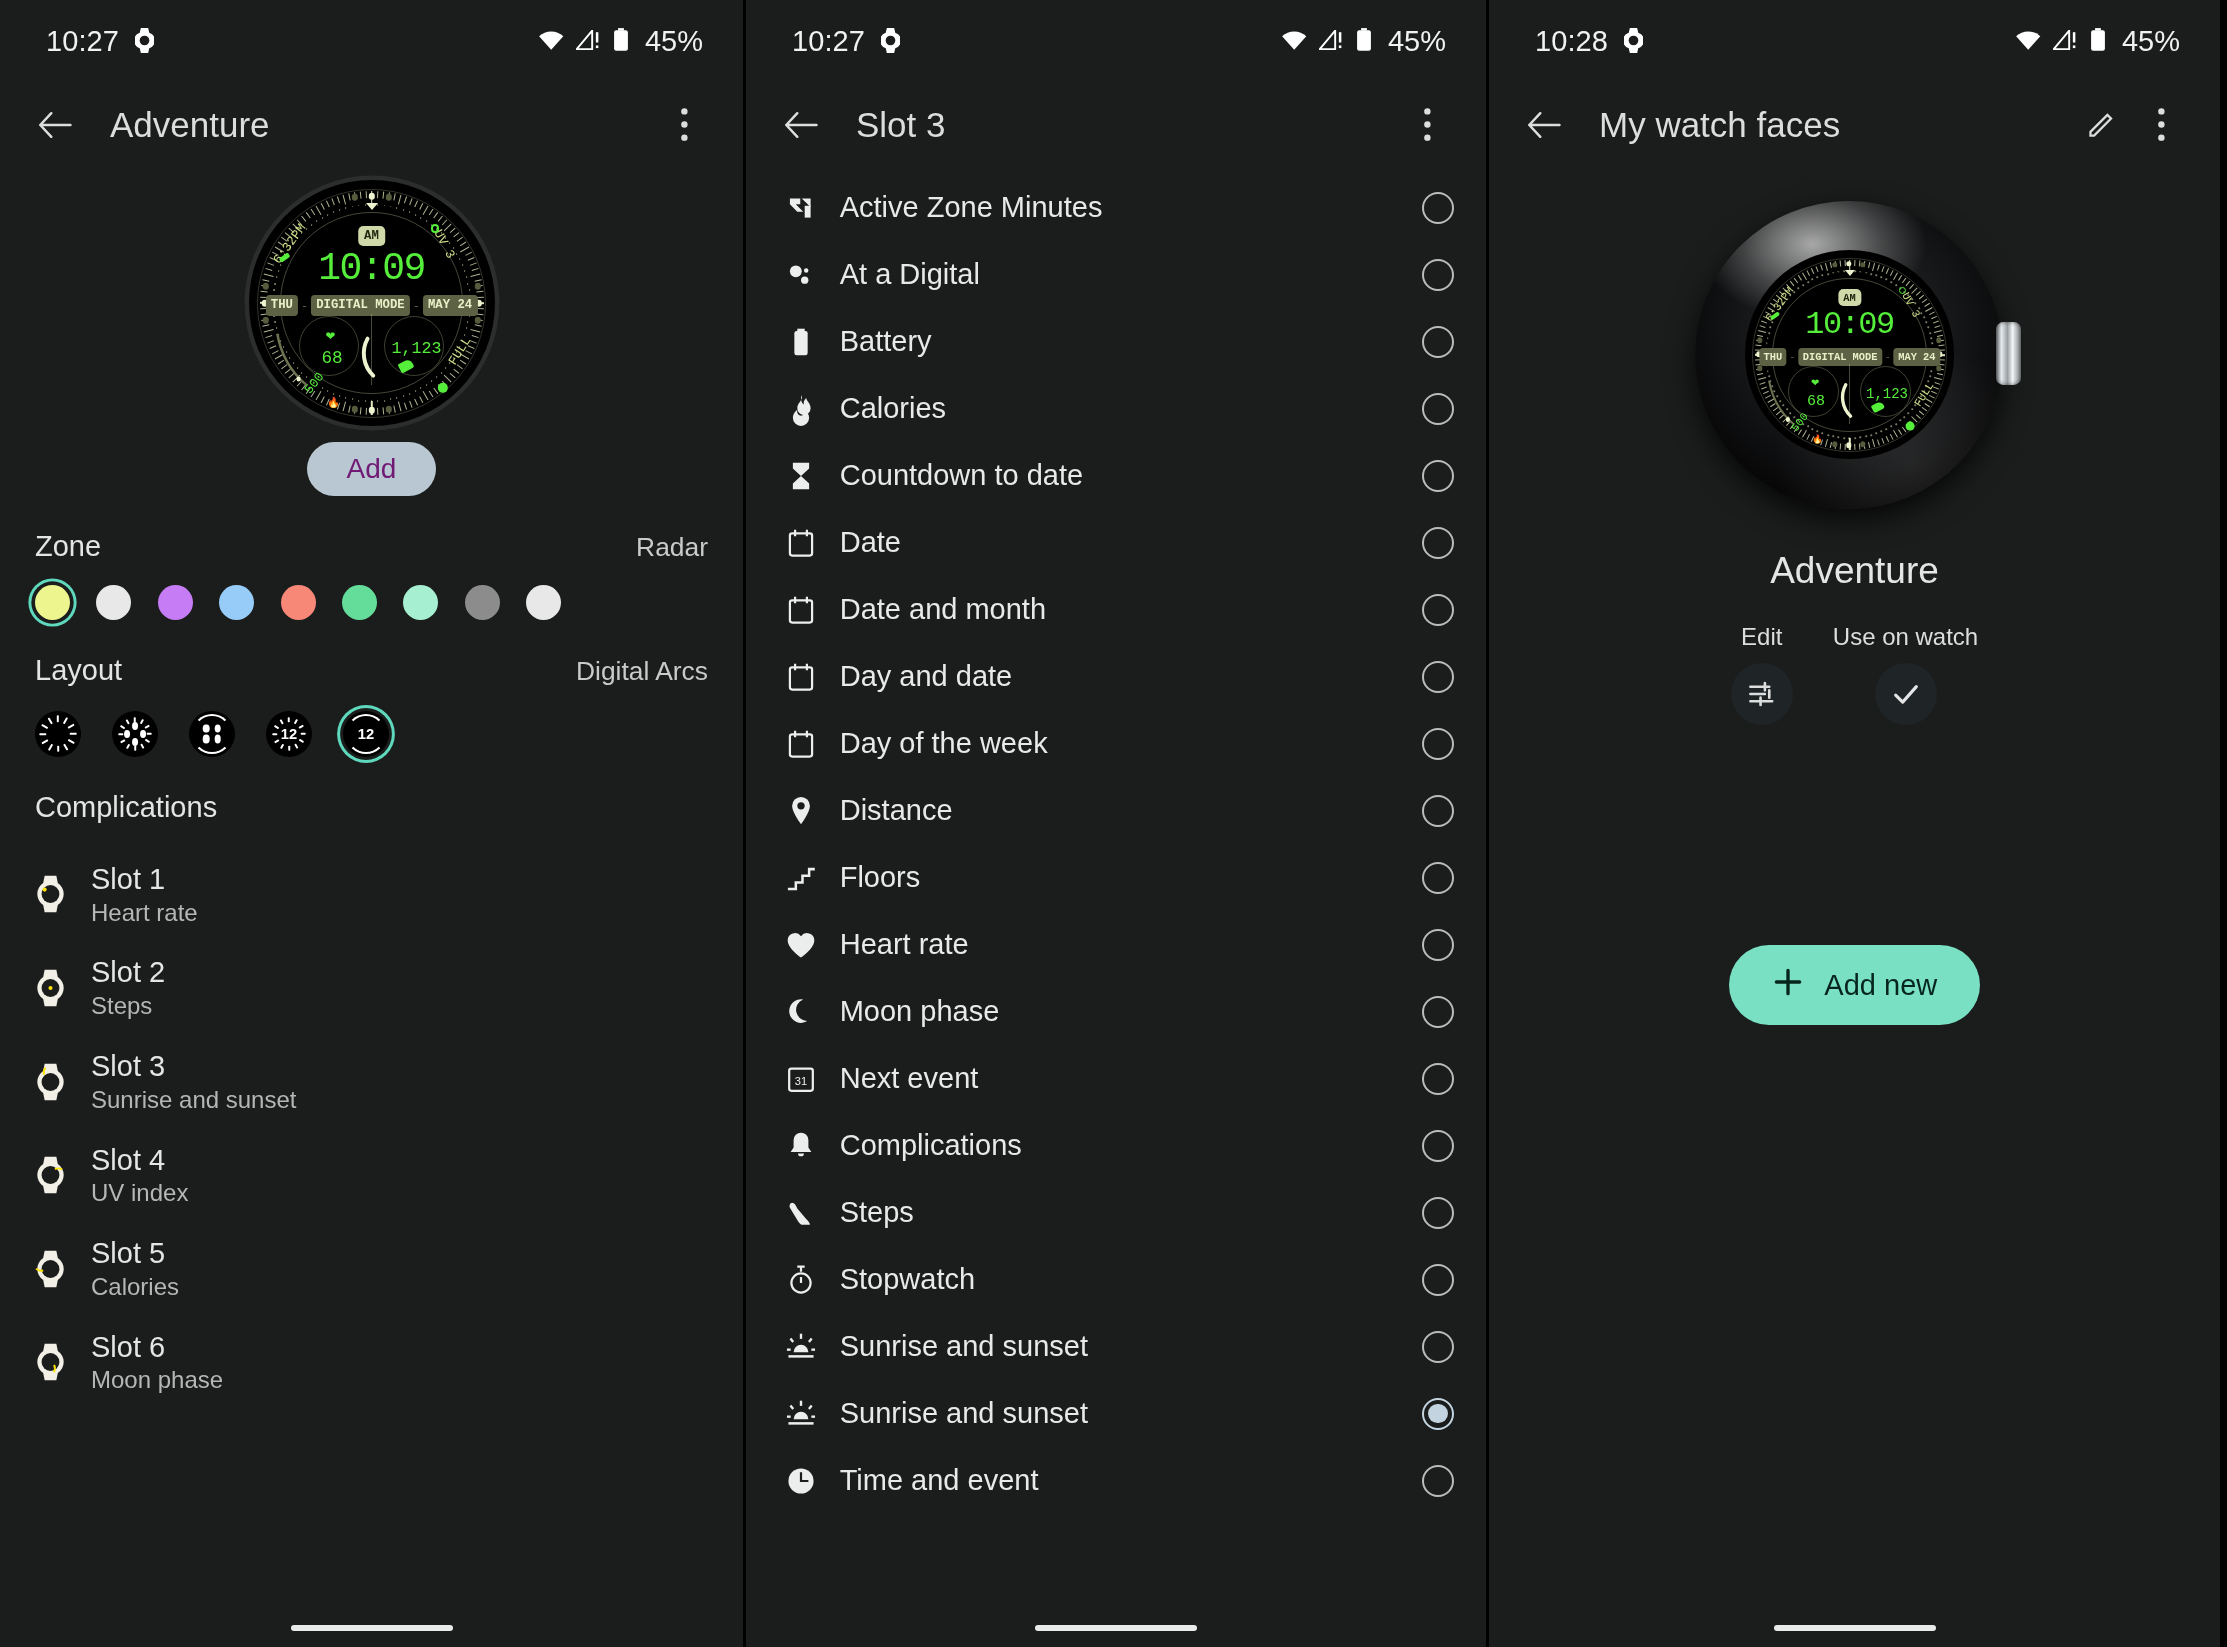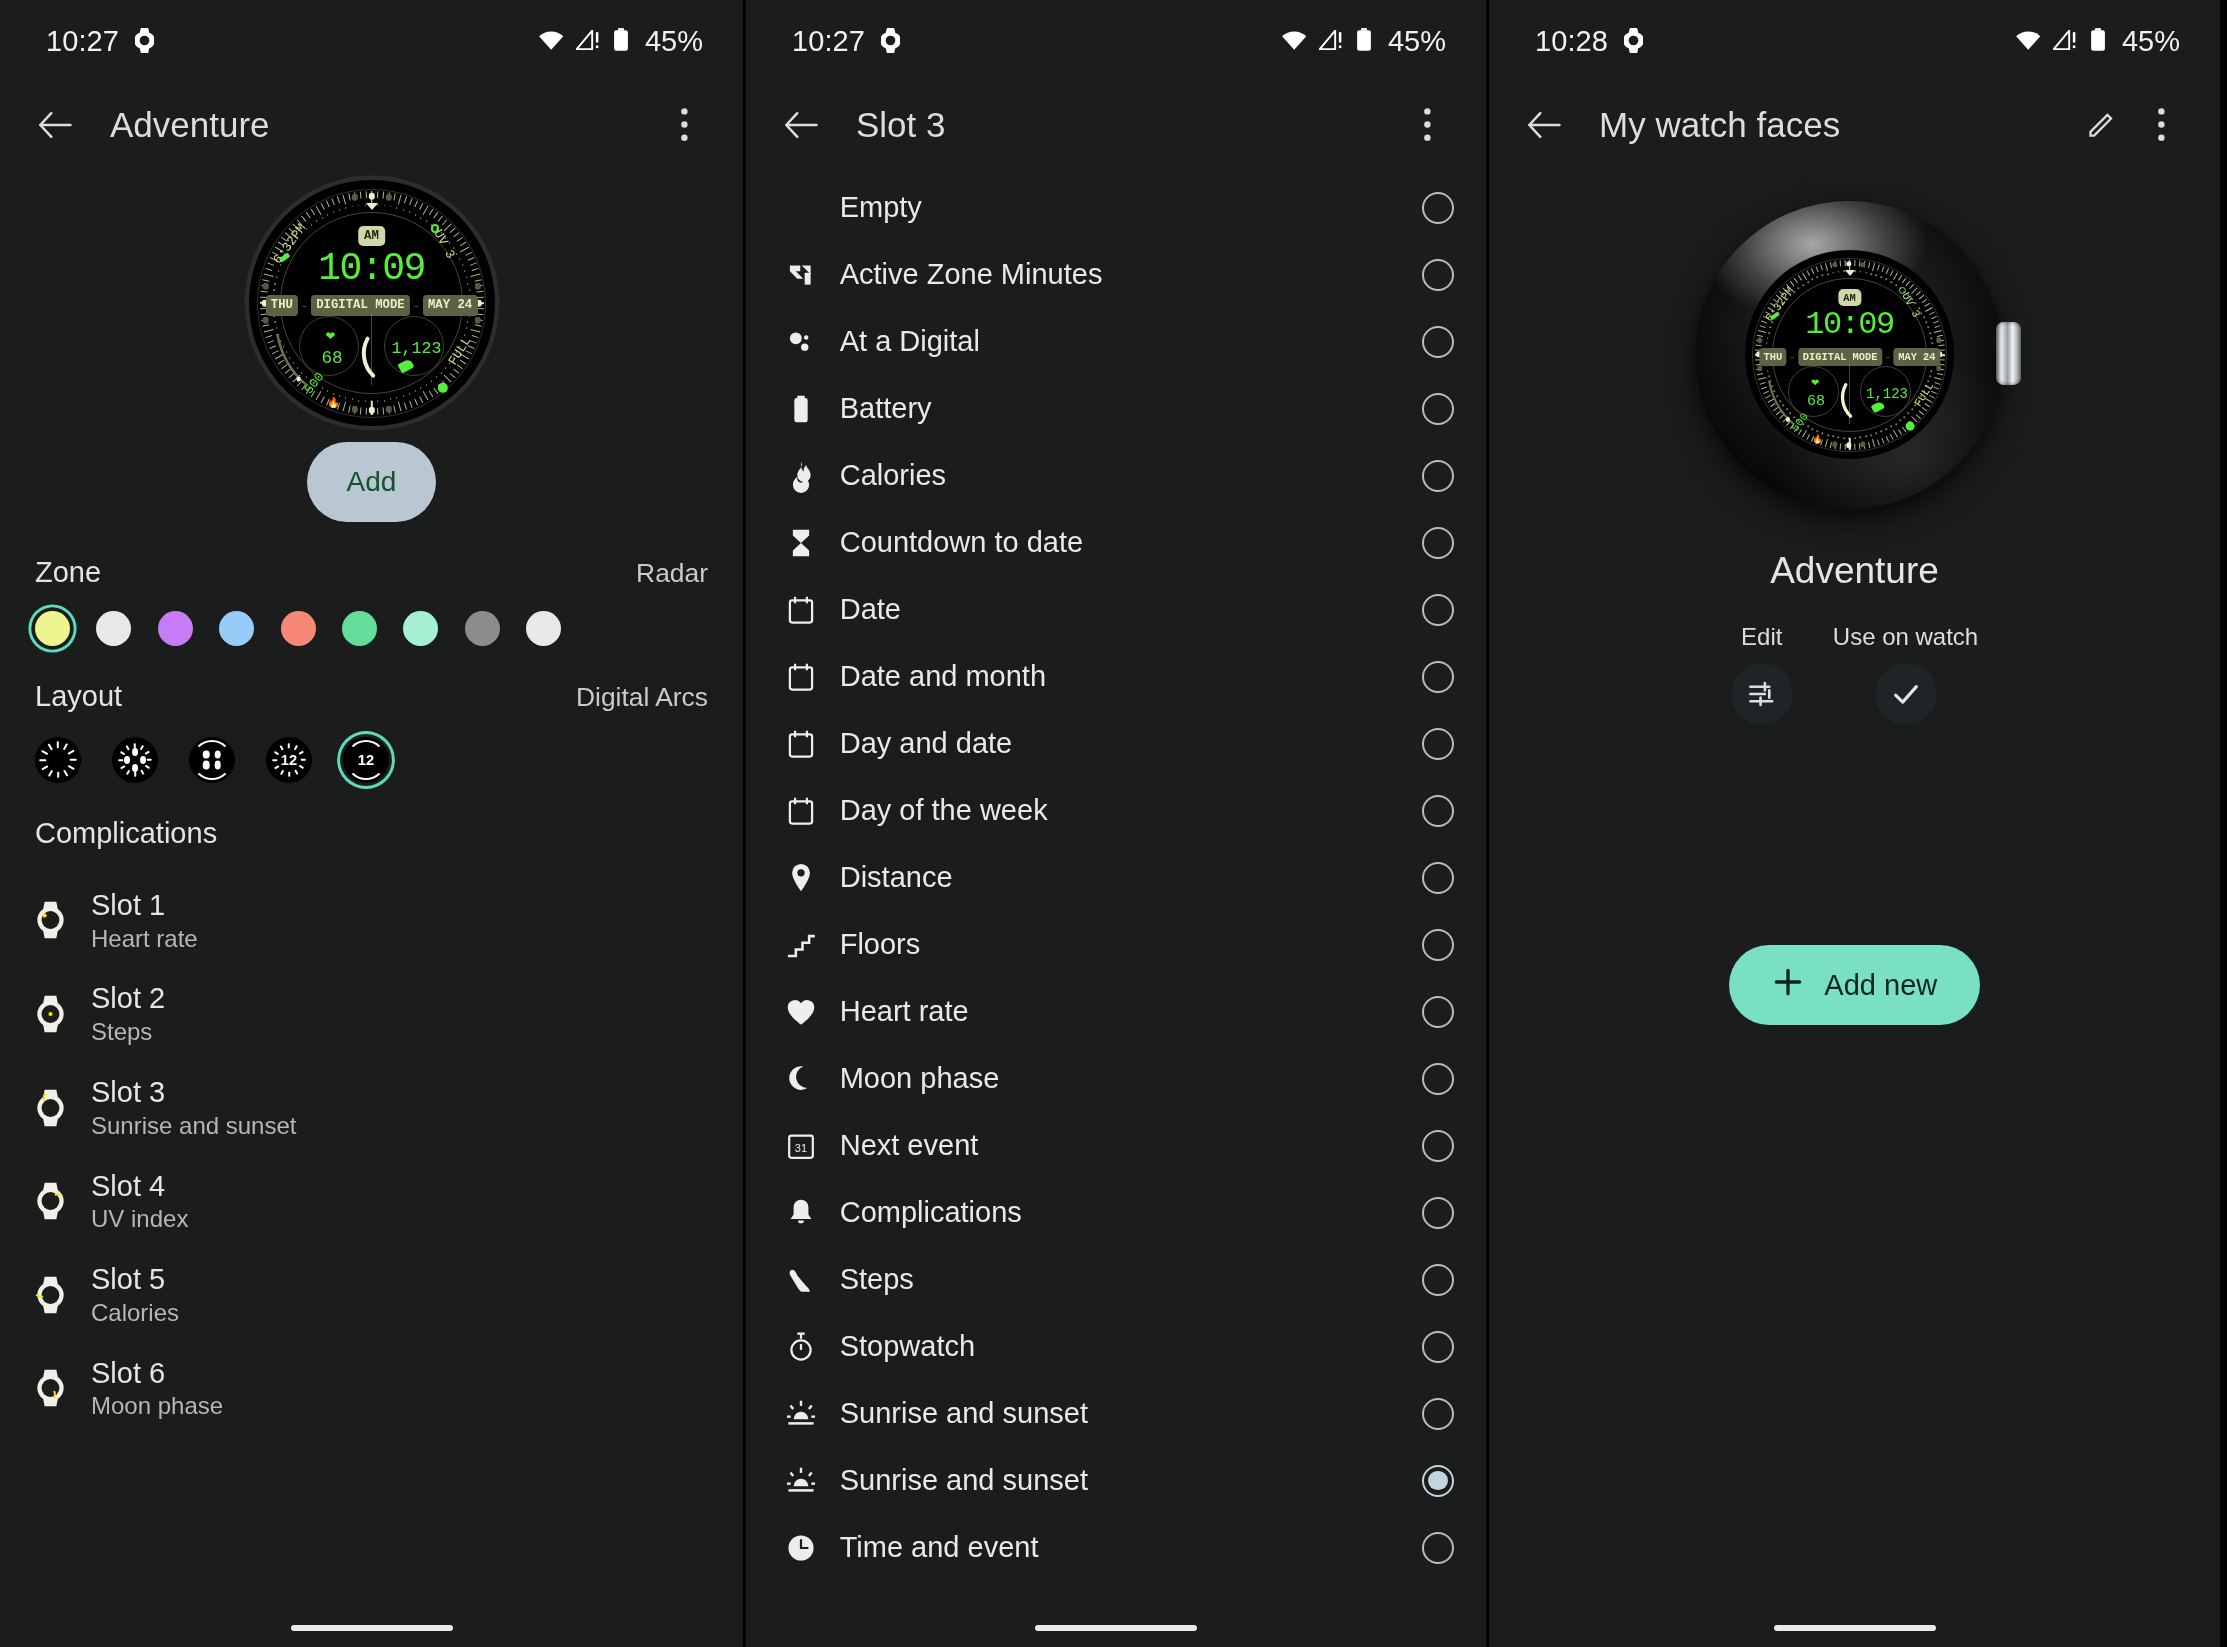--- a/index.html
+++ b/index.html
@@ -102,23 +102,23 @@
   }
   .wf-vdiv { position:absolute; background: rgba(200,215,160,.35); }
   .wf-label-curve {
     position:absolute; color:#cfe08a;
     font-family:"Liberation Mono", monospace; line-height:1;
     white-space:nowrap;
   }
 
   
   .add-btn {
-    margin-top: 16px; background:#b9c7d2; color:#14532d;
+    margin-top: 16px; background:#b9c7d2; color:#701a75;
     border:none; border-radius:73px;
-    font-size: 28px; padding: 24px 40px; cursor:pointer;
+    font-size: 28px; padding: 11px 40px; cursor:pointer;
     font-family:"Liberation Sans", sans-serif;
   }
 
   
   .section-head {
     display:flex; align-items:baseline; justify-content:space-between;
     padding: 0 35px; margin-top: 34px;
   }
   .section-title { font-size: 29px; color:#e3e5e4; }
   .section-value { font-size: 26.4px; color:#c9cbca; }
@@ -724,25 +724,20 @@
         <svg width="8.8" height="35" viewBox="0 0 12 48">
             <circle cx="6" cy="6" r="4.4" fill="#dcdedd"></circle>
             <circle cx="6" cy="24" r="4.4" fill="#dcdedd"></circle>
             <circle cx="6" cy="42" r="4.4" fill="#dcdedd"></circle>
           </svg>
       </span>
     </div>
 
     <div class="cx-list" id="cxList">
         <div class="cx-row">
-          <span class="cx-ic"></span>
-          <span class="cx-label">Empty</span>
-          <span class="radio"></span>
-        </div>
-        <div class="cx-row">
           <span class="cx-ic">
             <svg width="34" height="34" viewBox="0 0 46 46">
               <path d="M8 10h14v8H16l10 10h-8l-10-10Z" fill="#eceeed"></path>
               <path d="M24 10h12v12l-6-6Z" fill="#eceeed"></path>
               <path d="M28 20h8v16h-8Z" fill="#eceeed"></path>
             </svg>
           </span>
           <span class="cx-label">Active Zone Minutes</span>
           <span class="radio"></span>
         </div>

